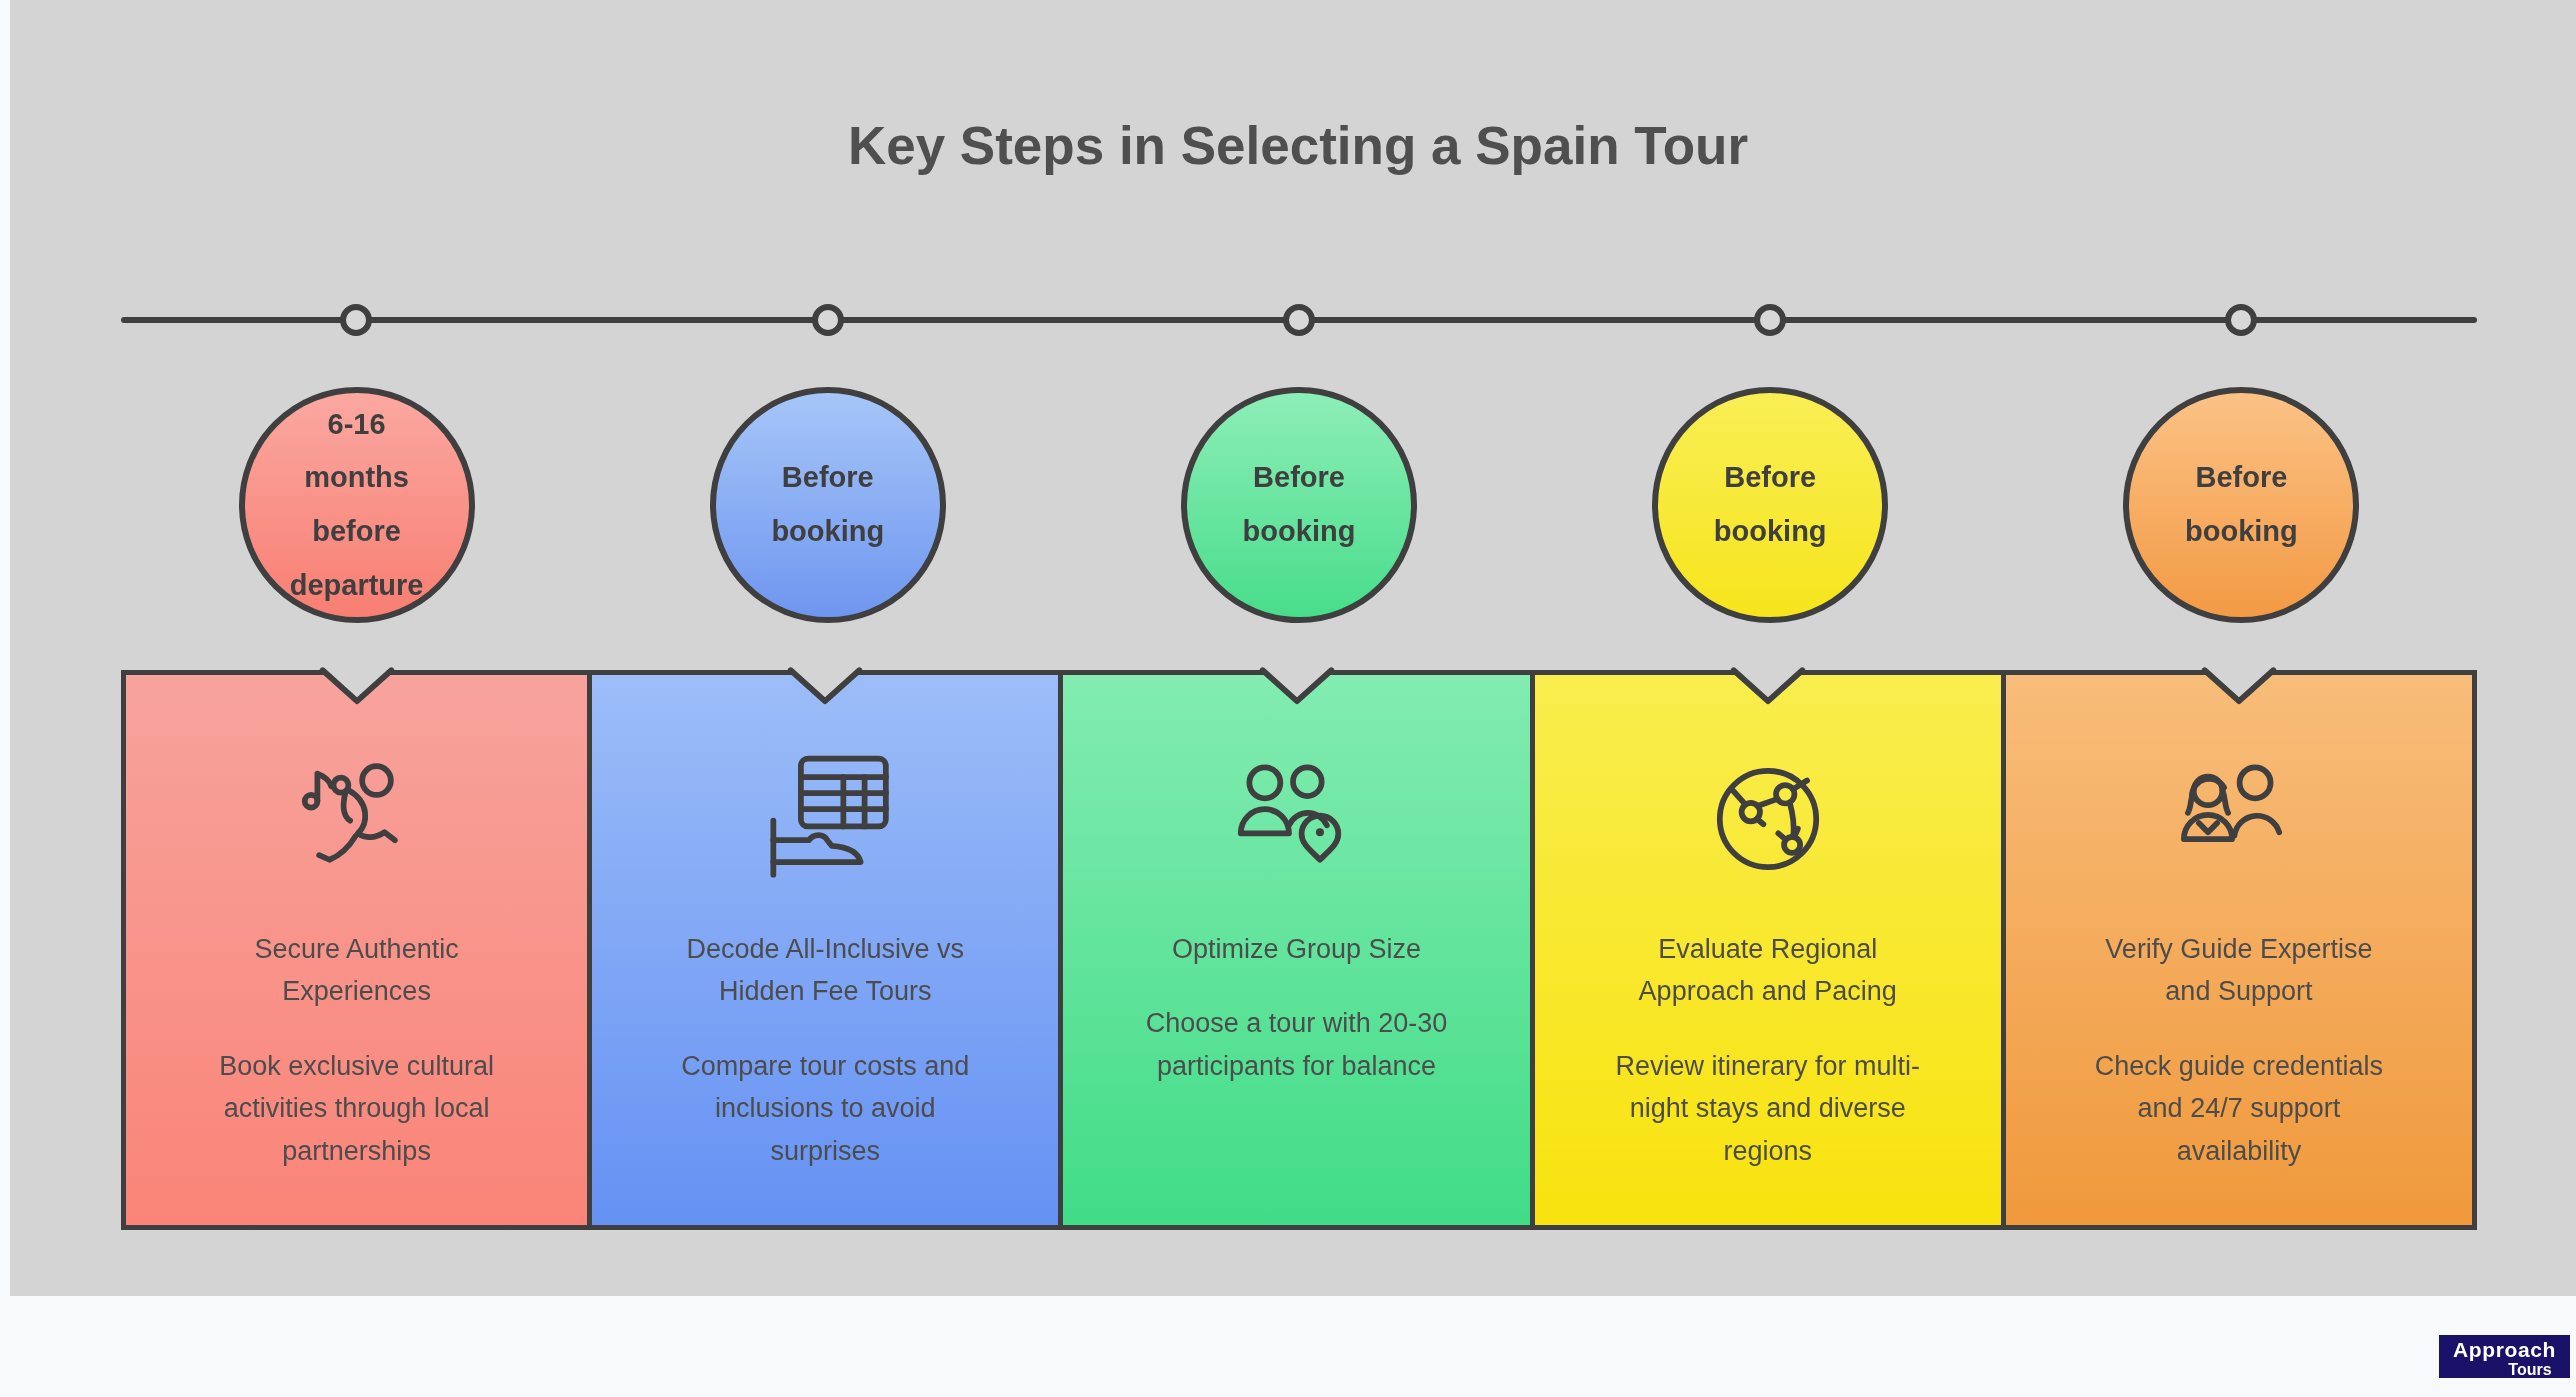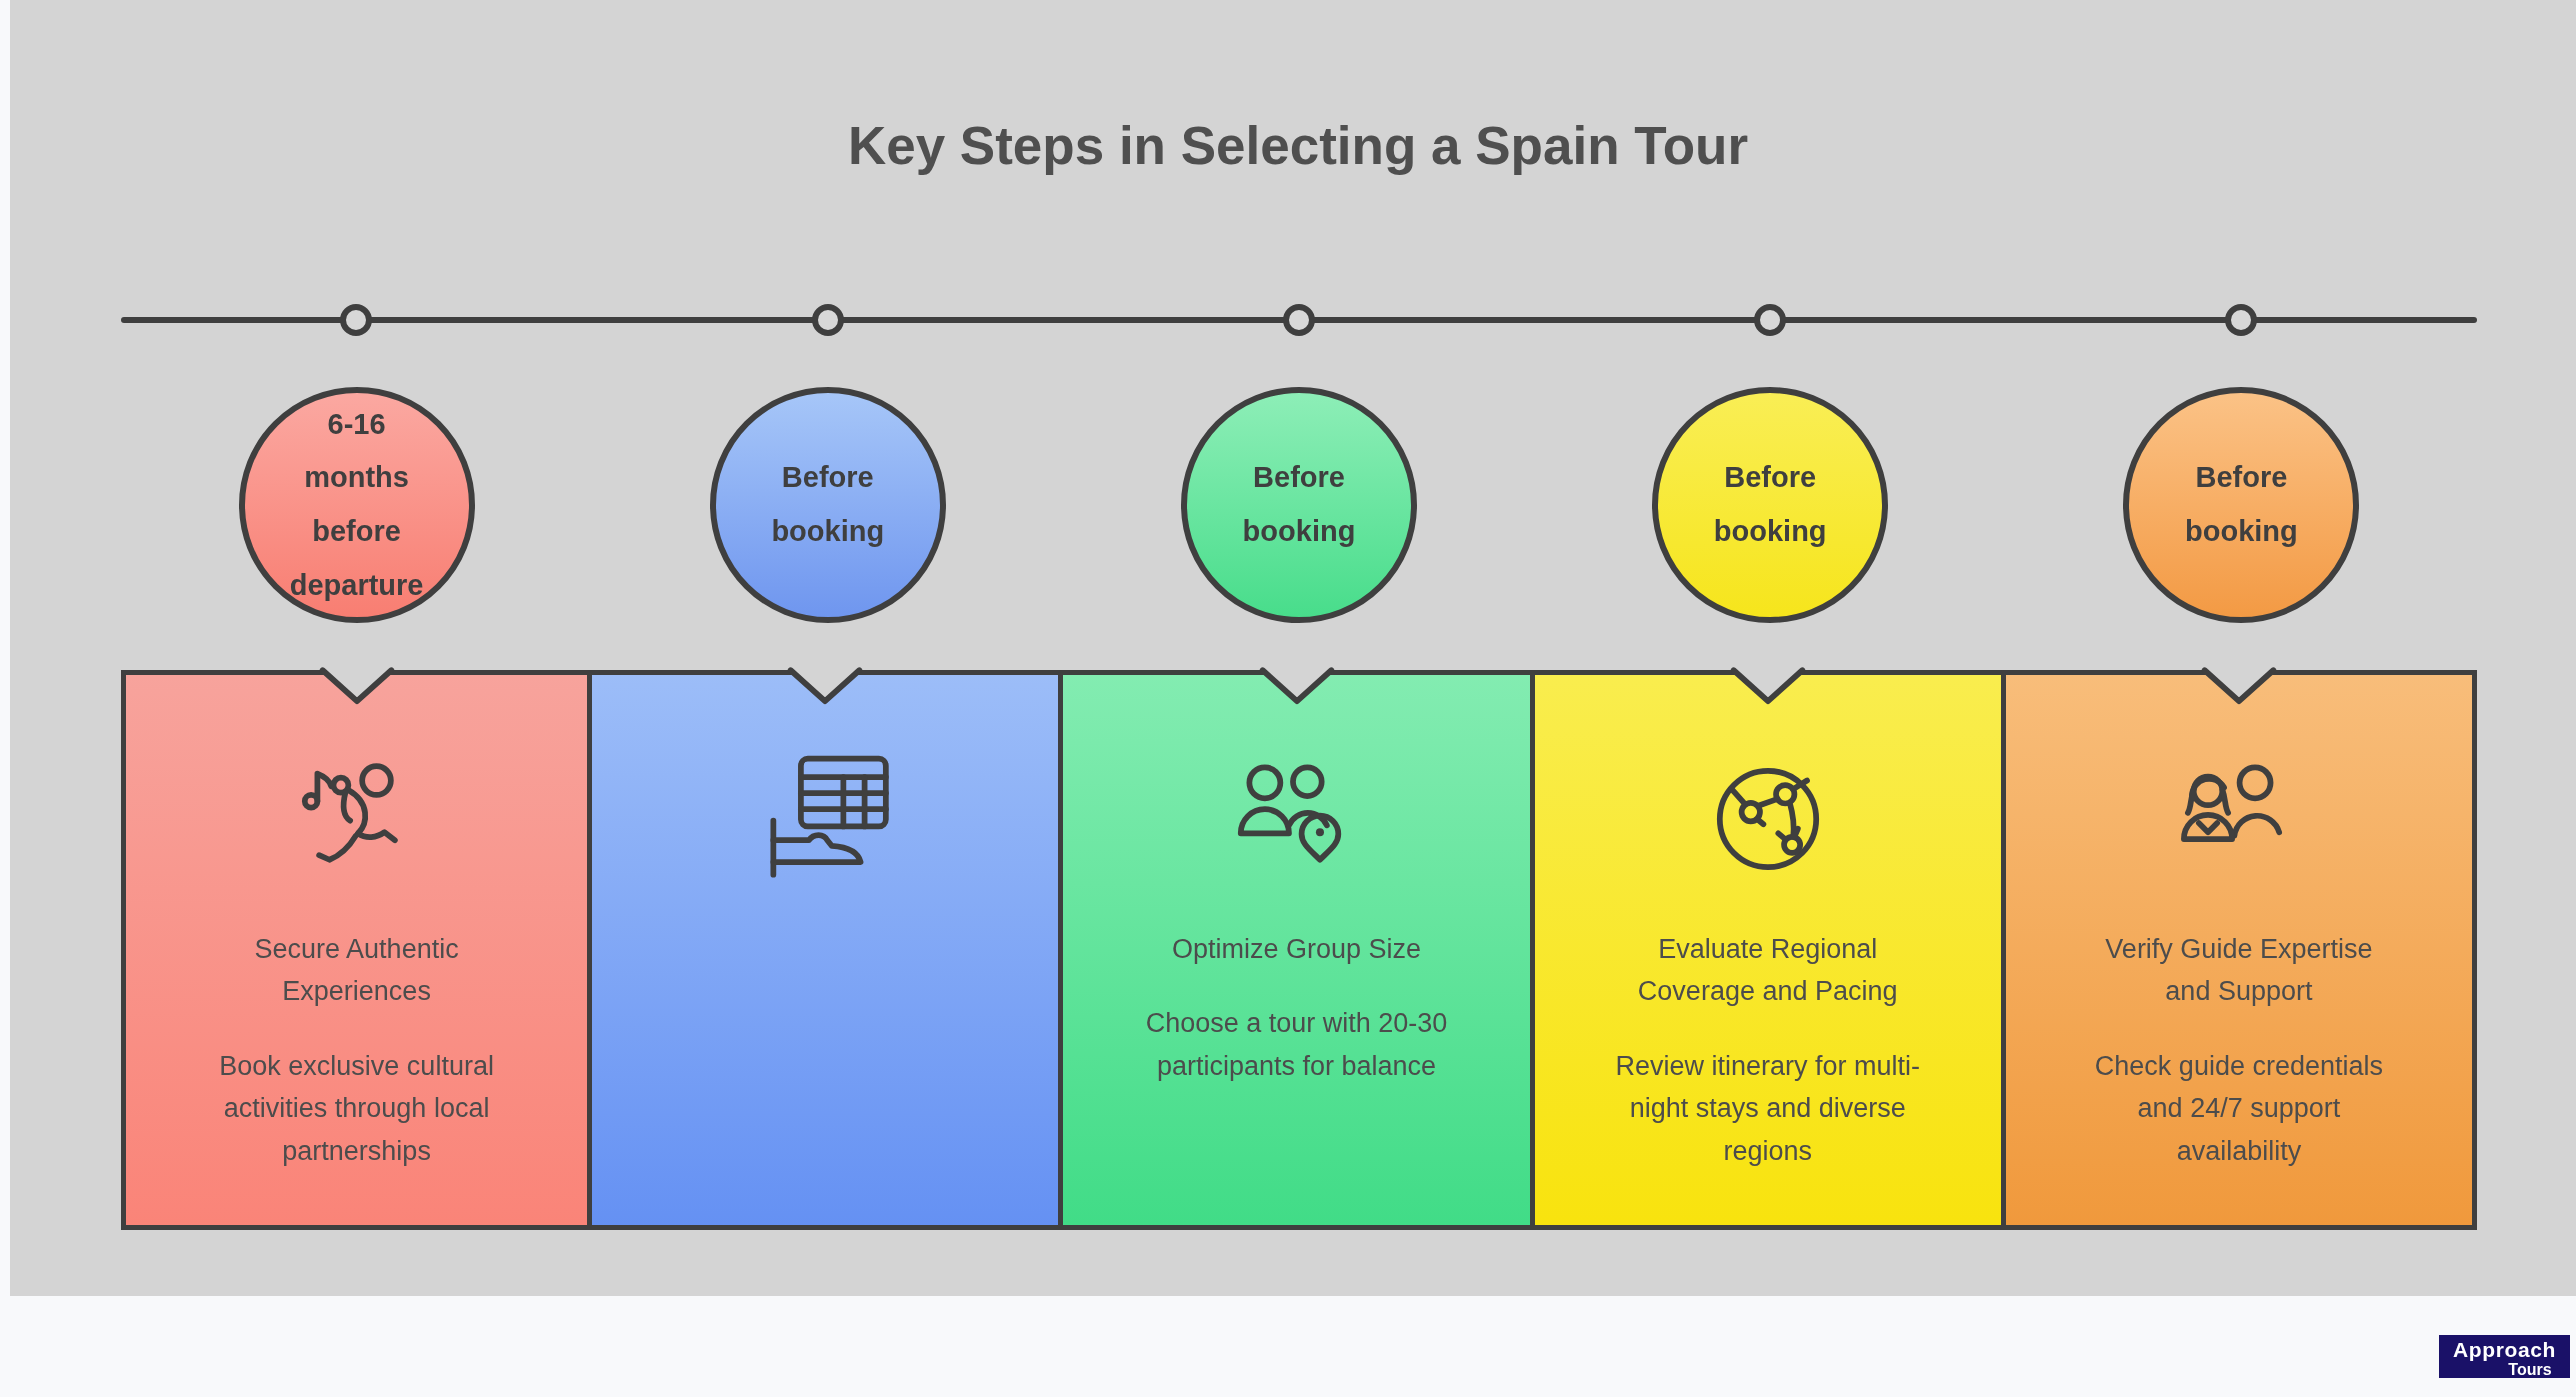--- a/index.html
+++ b/index.html
@@ -147,20 +147,27 @@
           <svg width="138" height="132" viewBox="0 0 240 230">
             <rect class="ic" x="78" y="10" width="148" height="118" rx="12"></rect>
             <path class="ic" d="M78,42 H226"></path>
             <path class="ic" d="M78,70 H226"></path>
             <path class="ic" d="M78,98 H226"></path>
             <path class="ic" d="M152,42 V128"></path>
             <path class="ic" d="M189,42 V128"></path>
             <path class="ic" d="M30,118 V212"></path>
             <path class="ic" d="M30,152 H92 C100,140 118,140 124,152 L132,162 C160,164 178,174 182,190 H30"></path>
           </svg>
+        </div>
+        <div class="card-text">
+          <div class="card-title">Decode All-Inclusive vs
+Hidden Fee Tours</div>
+          <div class="card-body">Compare tour costs and
+inclusions to avoid
+surprises</div>
         </div>
       </div>
     </div>
 
     <div class="step" style="--g1: #8deeb7; --g2: #48dd8b; --k1: #83ecb1; --k2: #41dc87;">
       <div class="circle">
         <span class="circle-label">Before
 booking</span>
       </div>
       <div class="card">
@@ -206,21 +213,21 @@
             <path class="ic" d="M158,87 C164,108 166,128 164,146"></path>
             <path class="ic" d="M80,89 L56,62"></path>
             <path class="ic" d="M164,63 L188,48"></path>
             <path class="ic" d="M101,115 L112,124"></path>
             <path class="ic" d="M150,150 L138,140"></path>
             <path class="ic" d="M166,146 L172,132"></path>
           </svg>
         </div>
         <div class="card-text">
           <div class="card-title">Evaluate Regional
-Coverage and Pacing</div>
+Approach and Pacing</div>
           <div class="card-body">Review itinerary for multi-
 night stays and diverse
 regions</div>
         </div>
       </div>
     </div>
 
     <div class="step" style="--g1: #fbc286; --g2: #f39a44; --k1: #f8bd7a; --k2: #f0993c;">
       <div class="circle">
         <span class="circle-label">Before

